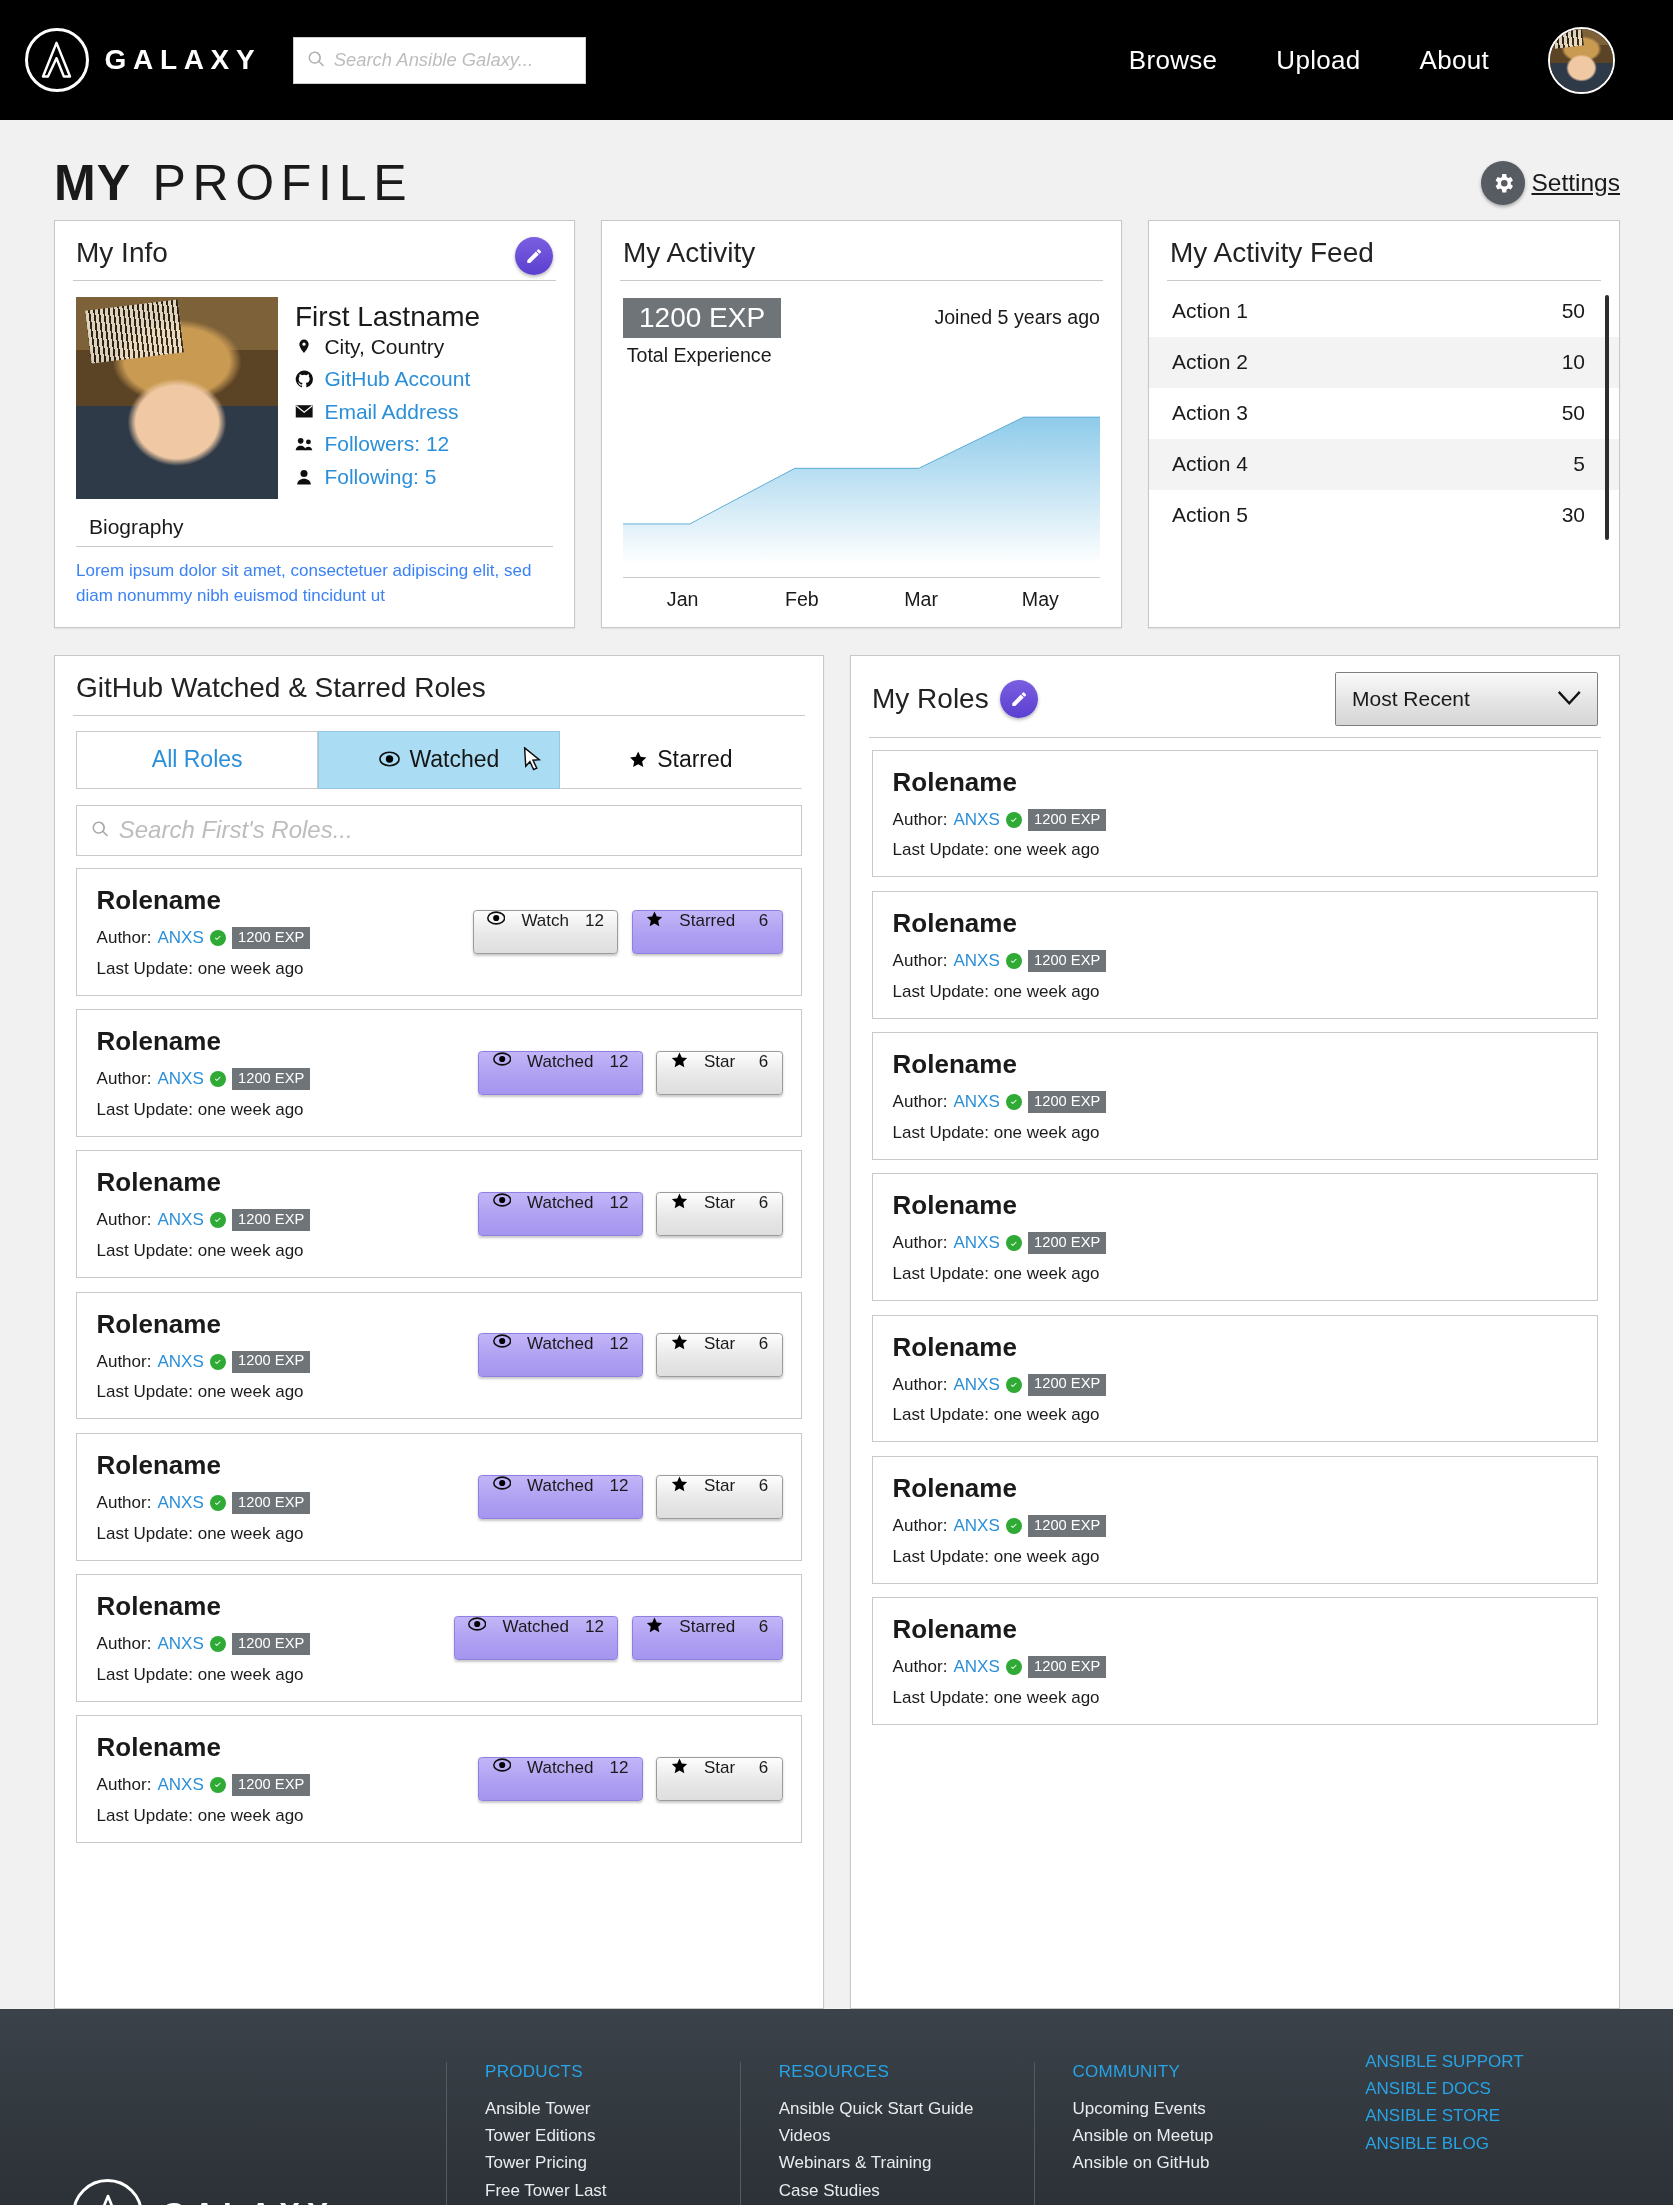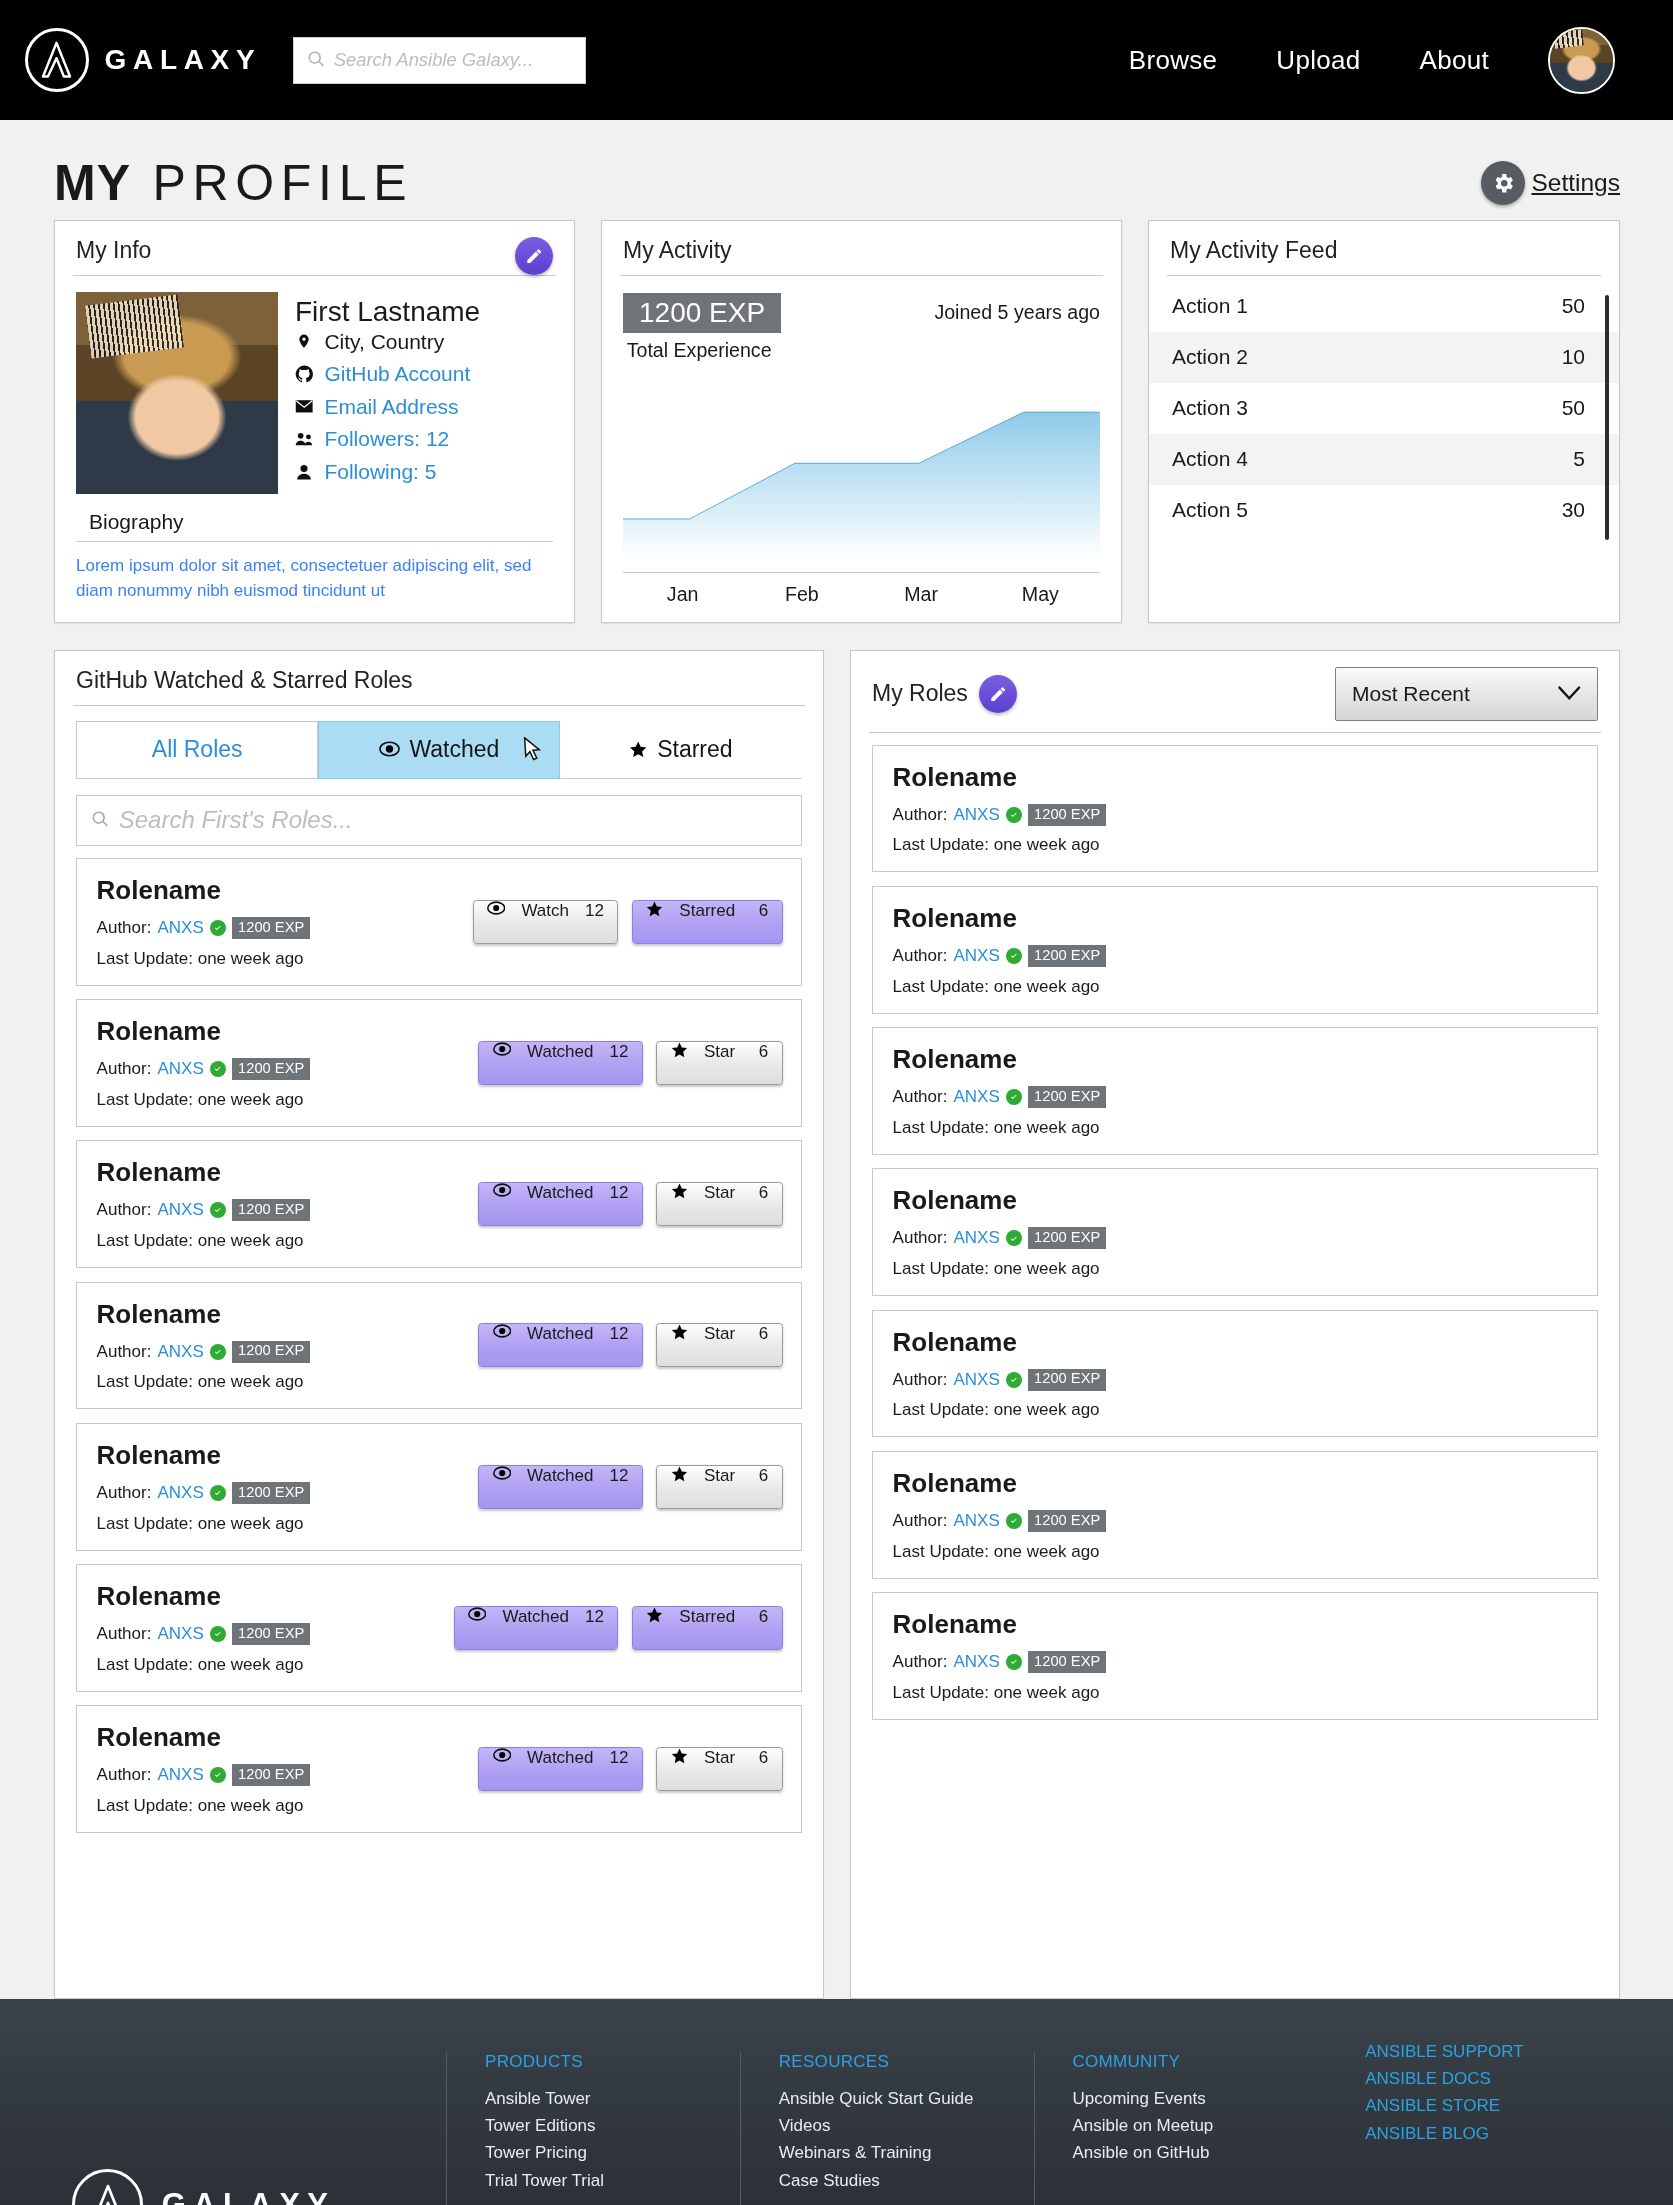--- a/index.html
+++ b/index.html
@@ -109,21 +109,21 @@
   .card {
     background: #fff;
     border: 0.6px solid #c8c8c8;
     box-shadow: 0 0.6px 1.2px rgba(0,0,0,.08);
   }
   .card-head {
     padding: 16px 21px 0 21px;
     display: flex; align-items: center; gap: 11px;
     position: relative;
   }
-  .card-title { font-size: 23px; font-weight: 300; color:#222; }
+  .card-title { font-size: 28px; font-weight: 300; color:#222; }
   .card-rule { height:0.6px; background:#c9c9c9; margin: 11px 18.4px 0 18.4px; }
 
   .edit-btn {
     width: 38px; height: 38px; border-radius: 50%;
     background: linear-gradient(180deg,#7b5fe0,#5b3fd0);
     display:flex; align-items:center; justify-content:center;
     box-shadow: 0 1.8px 3.7px rgba(0,0,0,.3);
     flex: 0 0 auto;
   }
   .edit-btn svg { width: 18.4px; height: 18.4px; fill:#fff; }
@@ -920,21 +920,21 @@
       </span>
       <span class="brand-word">GALAXY</span>
     </div>
 
     <div class="foot-col">
       <div class="foot-h">PRODUCTS</div>
       <ul>
         <li>Ansible Tower</li>
         <li>Tower Editions</li>
         <li>Tower Pricing</li>
-        <li>Trial Tower Trial</li>
+        <li>Free Tower Last</li>
 
       </ul>
     </div>
 
     <div class="foot-col">
       <div class="foot-h">RESOURCES</div>
       <ul>
         <li>Ansible Quick Start Guide</li>
         <li>Videos</li>
         <li>Webinars &amp; Training</li>

